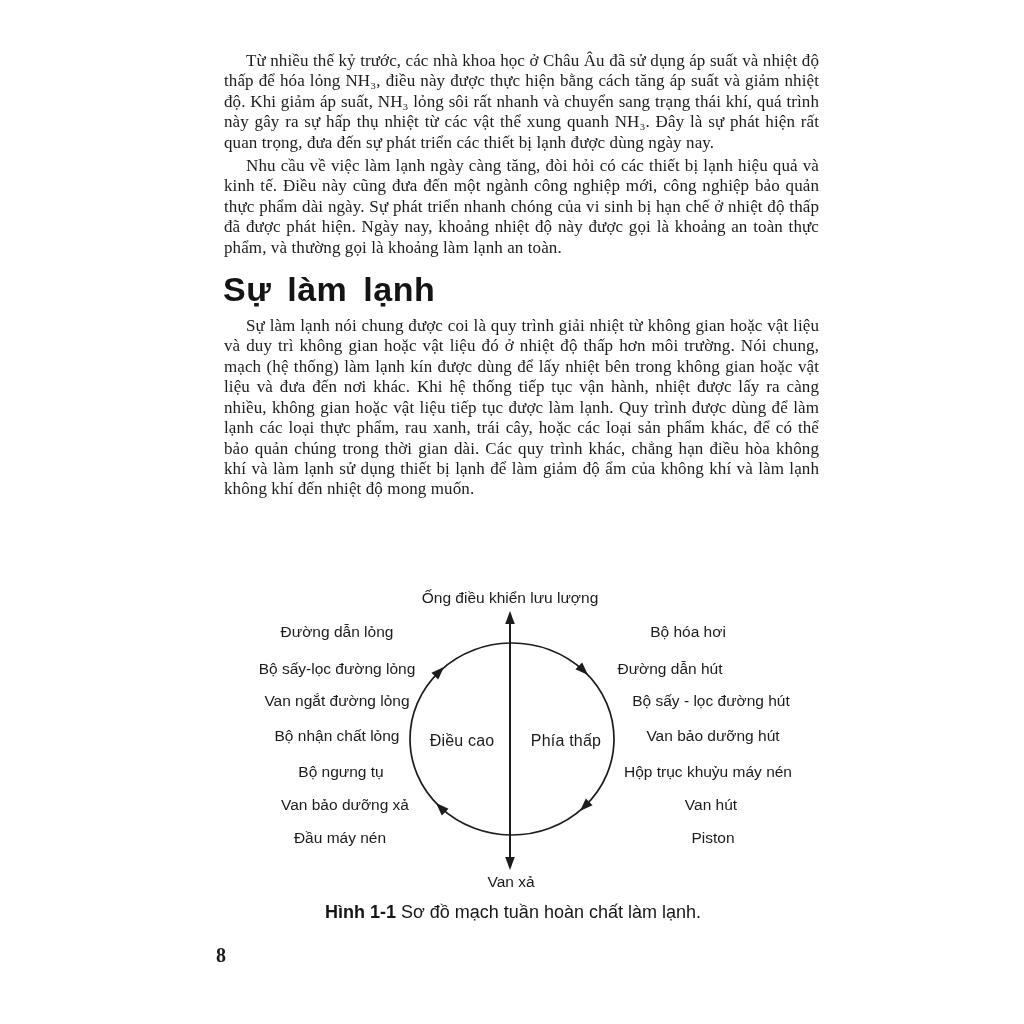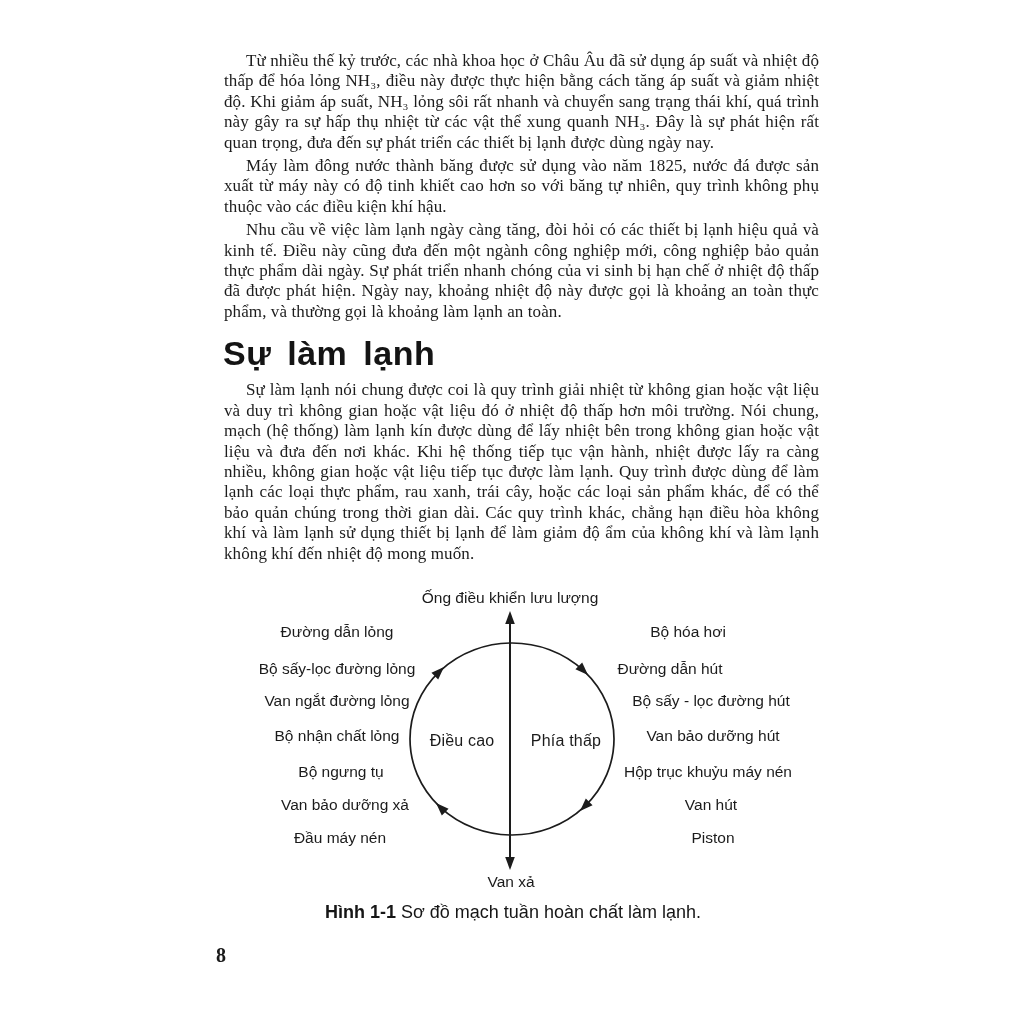--- a/index.html
+++ b/index.html
@@ -79,21 +79,20 @@
     color: #1b1b1b;
   }
 </style>
 </head>
 <body>
 
 <div>
 
   <div class="text-block">
     <p>Từ nhiều thế kỷ trước, các nhà khoa học ở Châu Âu đã sử dụng áp suất và nhiệt độ thấp để hóa lỏng NH₃, điều này được thực hiện bằng cách tăng áp suất và giảm nhiệt độ. Khi giảm áp suất, NH₃ lỏng sôi rất nhanh và chuyển sang trạng thái khí, quá trình này gây ra sự hấp thụ nhiệt từ các vật thể xung quanh NH₃. Đây là sự phát hiện rất quan trọng, đưa đến sự phát triển các thiết bị lạnh được dùng ngày nay.</p>
-    <p>Máy làm đông nước thành băng được sử dụng vào năm 1825, nước đá được sản xuất từ máy này có độ tinh khiết cao hơn so với băng tự nhiên, quy trình không phụ thuộc vào các điều kiện khí hậu.</p>
     <p>Nhu cầu về việc làm lạnh ngày càng tăng, đòi hỏi có các thiết bị lạnh hiệu quả và kinh tế. Điều này cũng đưa đến một ngành công nghiệp mới, công nghiệp bảo quản thực phẩm dài ngày. Sự phát triển nhanh chóng của vi sinh bị hạn chế ở nhiệt độ thấp đã được phát hiện. Ngày nay, khoảng nhiệt độ này được gọi là khoảng an toàn thực phẩm, và thường gọi là khoảng làm lạnh an toàn.</p>
     <h1 class="section-heading">Sự làm lạnh</h1>
     <p>Sự làm lạnh nói chung được coi là quy trình giải nhiệt từ không gian hoặc vật liệu và duy trì không gian hoặc vật liệu đó ở nhiệt độ thấp hơn môi trường. Nói chung, mạch (hệ thống) làm lạnh kín được dùng để lấy nhiệt bên trong không gian hoặc vật liệu và đưa đến nơi khác. Khi hệ thống tiếp tục vận hành, nhiệt được lấy ra càng nhiều, không gian hoặc vật liệu tiếp tục được làm lạnh. Quy trình được dùng để làm lạnh các loại thực phẩm, rau xanh, trái cây, hoặc các loại sản phẩm khác, để có thể bảo quản chúng trong thời gian dài. Các quy trình khác, chẳng hạn điều hòa không khí và làm lạnh sử dụng thiết bị lạnh để làm giảm độ ẩm của không khí và làm lạnh không khí đến nhiệt độ mong muốn.</p>
   </div>
 
   <div class="diagram">
 
     <svg width="330" height="330" viewBox="350 575 330 330">
 
       <ellipse cx="512" cy="739" rx="102" ry="96" fill="none" stroke="#1c1c1c" stroke-width="1.7"></ellipse>

